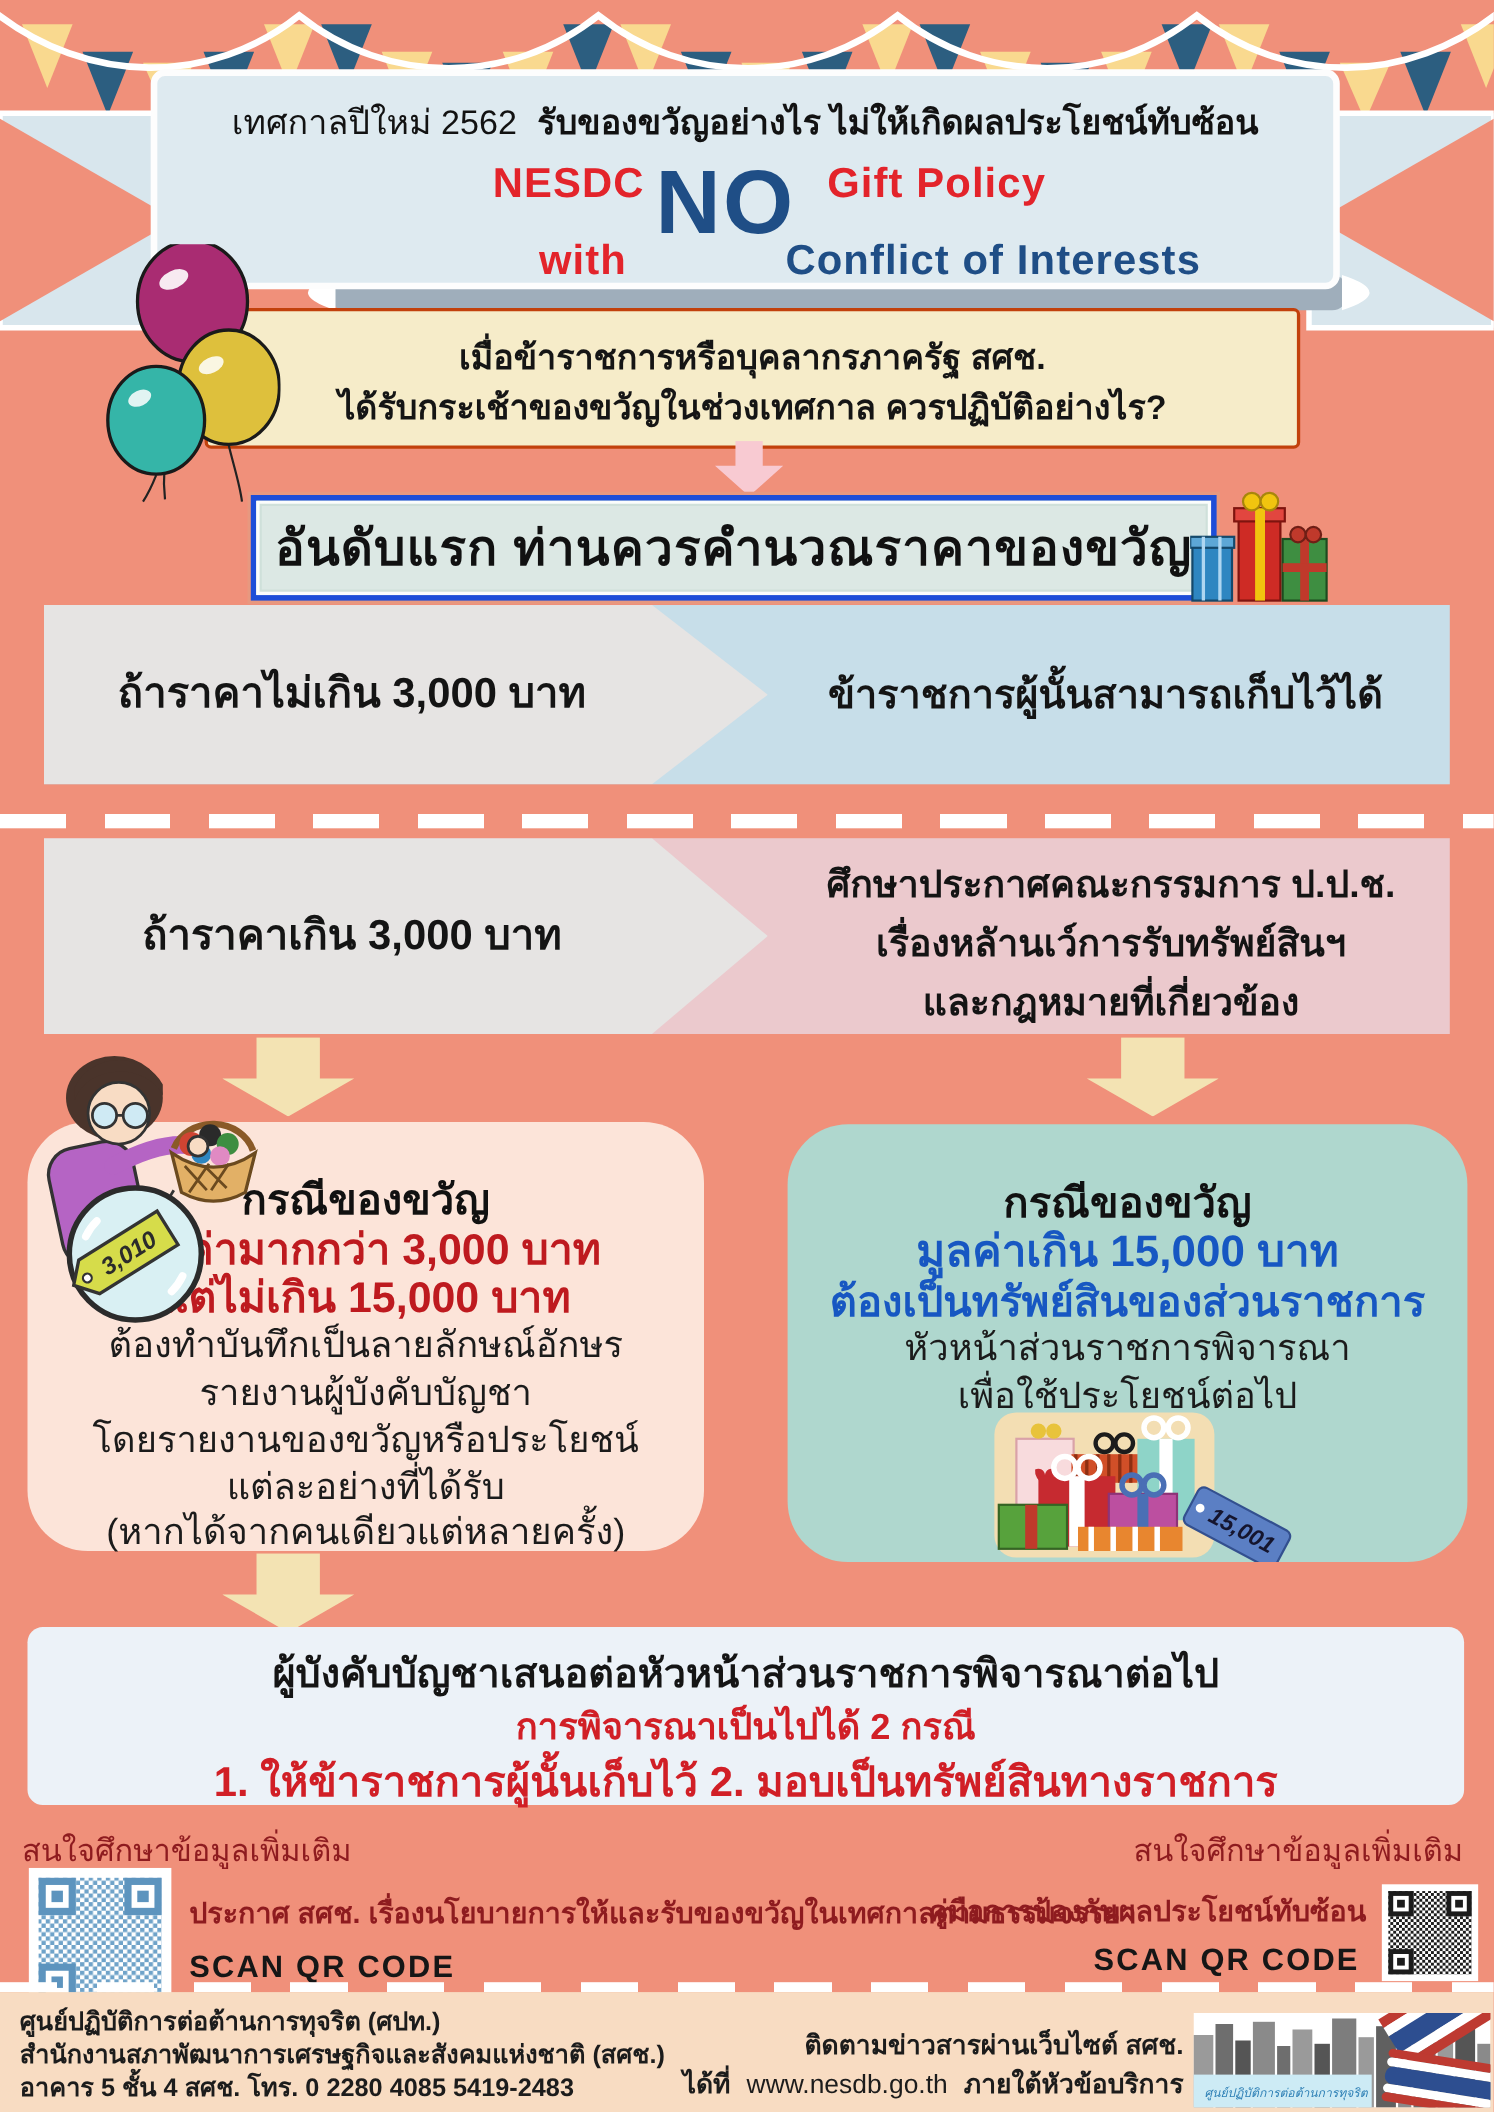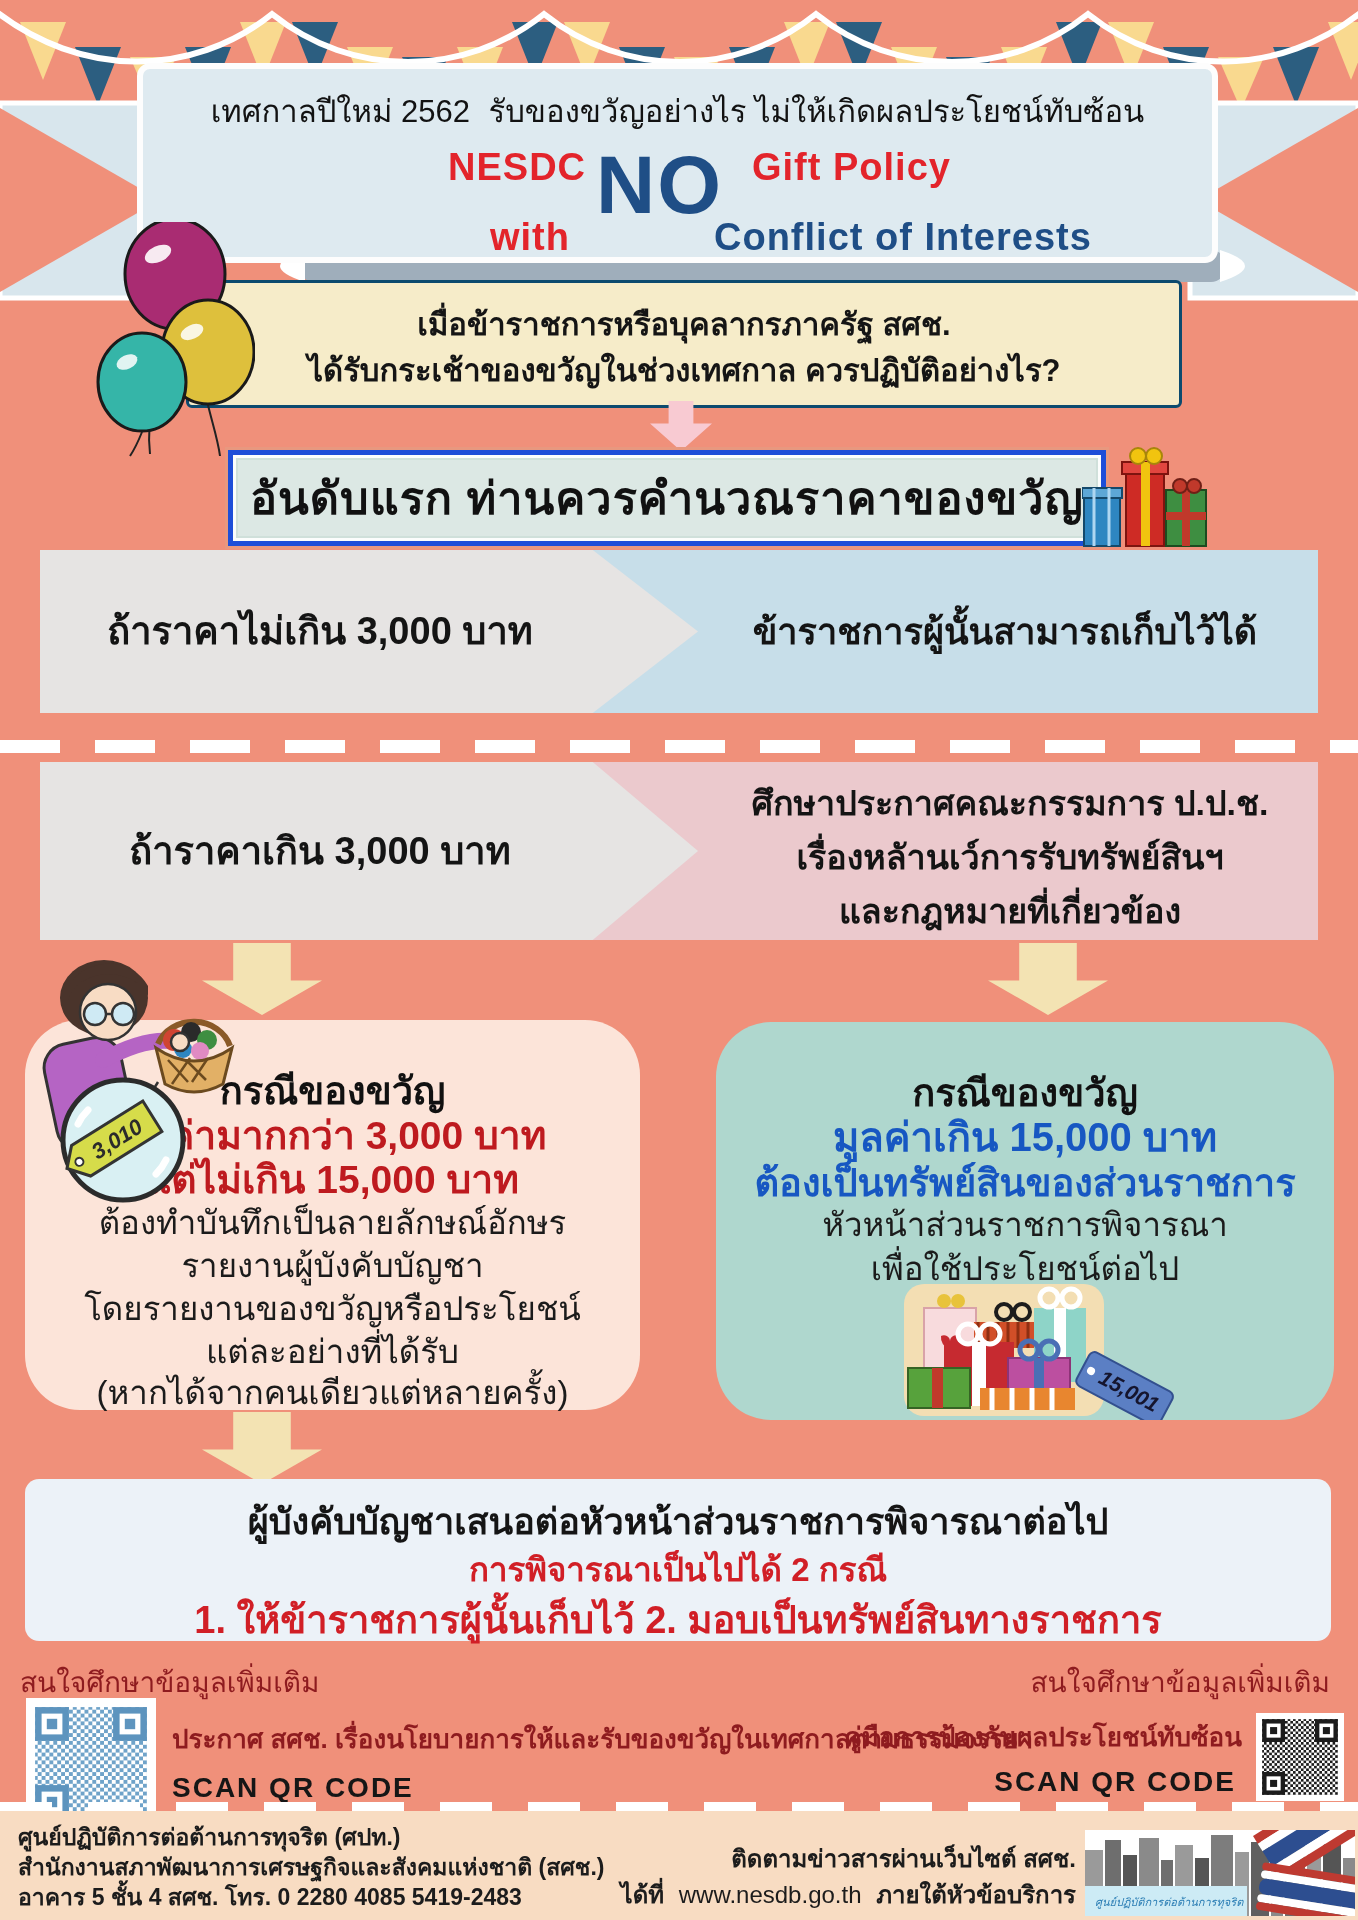--- a/index.html
+++ b/index.html
@@ -3,26 +3,26 @@
 <meta charset="utf-8">
 <style>
   html,body{margin:0;padding:0;}
   body{width:1358px;height:1920px;background:#F0907A;font-family:"Liberation Sans",sans-serif;position:relative;overflow:hidden;}
   .abs{position:absolute;}
   .ctr{text-align:center;}
   .nw{white-space:nowrap;}
   
   .title-line{left:140px;top:86px;width:1075px;font-size:31px;color:#121212;}
   .title-prefix{font-weight:500;}
-  .title-main{font-weight:400;margin-left:10px;}
+  .title-main{font-weight:700;margin-left:10px;}
   .en-red{color:#E3242B;font-weight:800;font-size:38px;letter-spacing:1px;}
   .en-navy{color:#1F4E86;font-weight:800;font-size:38px;letter-spacing:1px;}
   .no-big{color:#1F4E86;font-weight:800;font-size:82px;letter-spacing:2px;}
   
-  .question-box{left:186px;top:280px;width:990px;height:122px;background:#F6ECC9;border:3px solid #0c4a6e;border-radius:6px;}
+  .question-box{left:186px;top:280px;width:990px;height:122px;background:#F6ECC9;border:3px solid #c2410c;border-radius:6px;}
   .q-line{left:0;width:100%;font-size:31px;font-weight:800;color:#151515;}
   
   .pink-arrow{left:650px;top:401px;width:62px;height:50px;background:#F8CAD2;clip-path:polygon(30% 0,70% 0,70% 45%,100% 45%,50% 100%,0 45%,30% 45%);}
   .yarrow{width:120px;height:72px;background:#F3E3B3;clip-path:polygon(26% 0,74% 0,74% 52%,100% 52%,50% 100%,0 52%,26% 52%);}
   
   .step-outer{left:228px;top:450px;width:868px;height:86px;background:#1d4ed8;padding:5px;box-shadow:0 0 0 3px #E8987F;}
   .step-inner{width:100%;height:100%;background:#DCE8E4;box-shadow:inset 0 0 0 3px #FBFDFC, inset 0 0 0 5px #cfe0da;display:flex;align-items:center;justify-content:center;}
   .step-text{font-size:45px;font-weight:800;color:#111;letter-spacing:1px;}
   
   .row{left:40px;width:1278px;}

